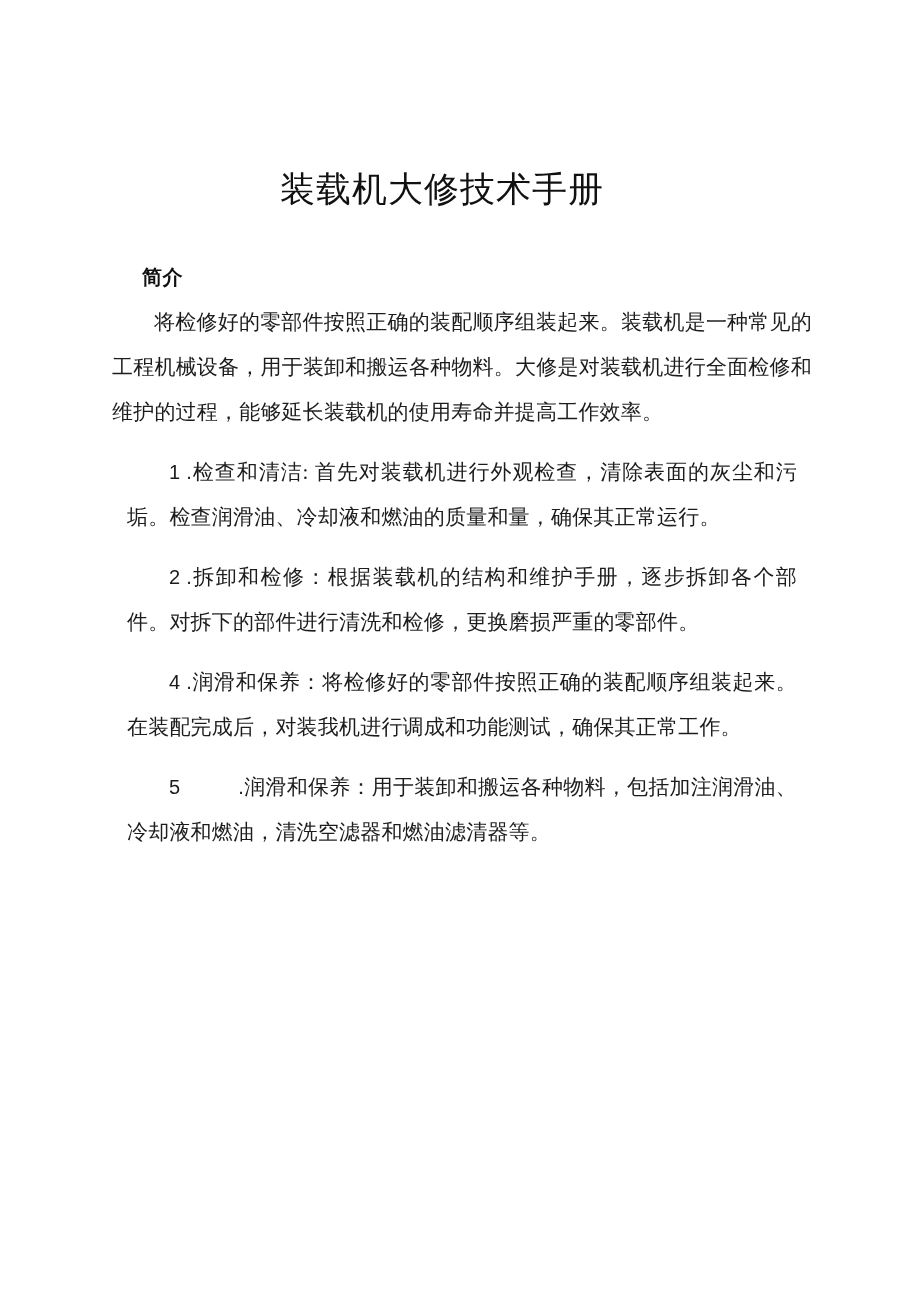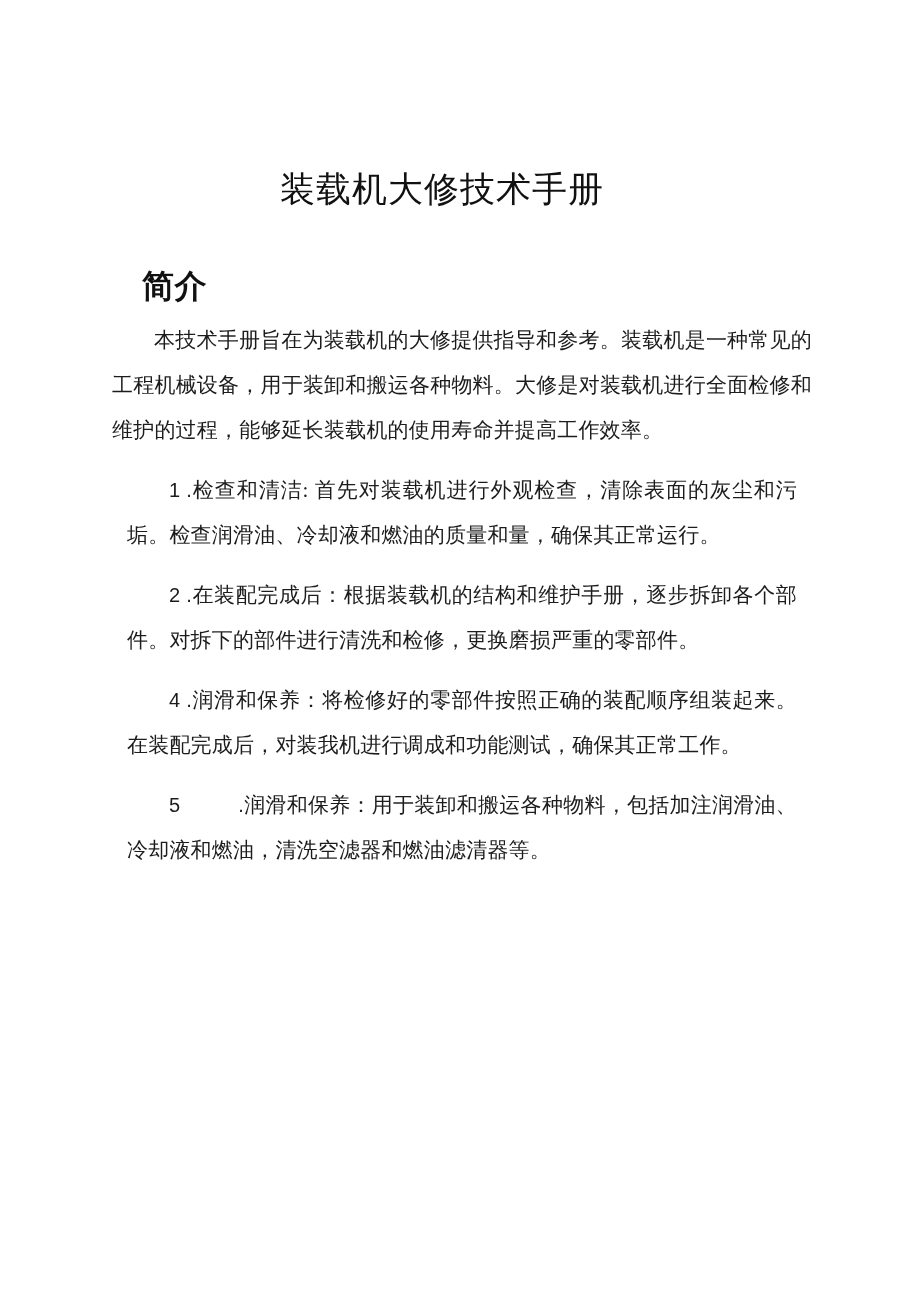--- a/index.html
+++ b/index.html
@@ -42,21 +42,21 @@
     position: absolute;
     left: 112px;
     top: 262px;
     width: 700px;
   }
   .section {
     margin: 0 0 6px 0;
   }
   .section-heading {
     font-family: "DejaVu Sans", "Liberation Sans", sans-serif;
-    font-size: 32px;
+    font-size: 20px;
     font-weight: 700;
     color: #111111;
     margin: 0 0 8px 0;
     padding-left: 30px;
     letter-spacing: 0.5px;
     line-height: 1.5;
   }
   .section-heading.second {
     margin-top: 56px;
   }
@@ -106,31 +106,31 @@
 <body>
 
 <div class="page">
 
   <h1 class="doc-title">装载机大修技术手册</h1>
 
   <div class="content">
 
     <div class="section">
       <div class="section-heading">简介</div>
-      <p class="para indent">本技术手册旨在为装载机的大修提供指导和参考。装载机是一种常见的工程机械设备，用于装卸和搬运各种物料。大修是对装载机进行全面检修和维护的过程，能够延长装载机的使用寿命并提高工作效率。</p>
+      <p class="para indent">将检修好的零部件按照正确的装配顺序组装起来。装载机是一种常见的工程机械设备，用于装卸和搬运各种物料。大修是对装载机进行全面检修和维护的过程，能够延长装载机的使用寿命并提高工作效率。</p>
     </div>
 
     <div class="section">
 
       <ol class="list">
         <li class="list-item">
           <span class="num">1</span><span class="gap-narrow"></span><span class="num">.</span><span>检查和清洁: 首先对装载机进行外观检查，清除表面的灰尘和污垢。检查润滑油、冷却液和燃油的质量和量，确保其正常运行。</span>
         </li>
         <li class="list-item">
-          <span class="num">2</span><span class="gap-narrow"></span><span class="num">.</span><span>在装配完成后：根据装载机的结构和维护手册，逐步拆卸各个部件。对拆下的部件进行清洗和检修，更换磨损严重的零部件。</span>
+          <span class="num">2</span><span class="gap-narrow"></span><span class="num">.</span><span>拆卸和检修：根据装载机的结构和维护手册，逐步拆卸各个部件。对拆下的部件进行清洗和检修，更换磨损严重的零部件。</span>
         </li>
         <li class="list-item">
           <span class="num">4</span><span class="gap-narrow"></span><span class="num">.</span><span>润滑和保养：将检修好的零部件按照正确的装配顺序组装起来。在装配完成后，对装我机进行调成和功能测试，确保其正常工作。</span>
         </li>
         <li class="list-item">
           <span class="num">5</span><span class="gap-wide"></span><span class="num">.</span><span>润滑和保养：用于装卸和搬运各种物料，包括加注润滑油、冷却液和燃油，清洗空滤器和燃油滤清器等。</span>
         </li>
       </ol>
     </div>
 

